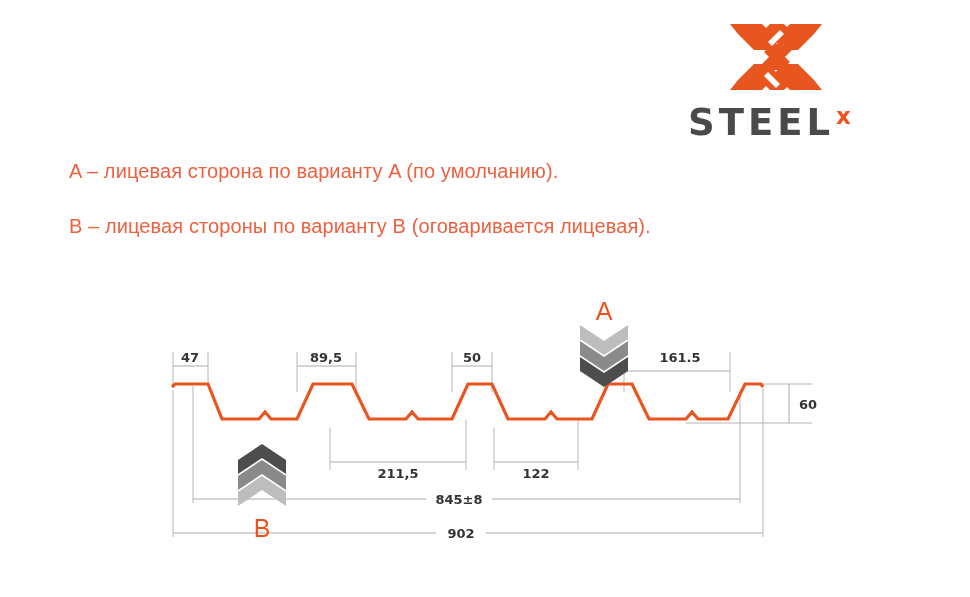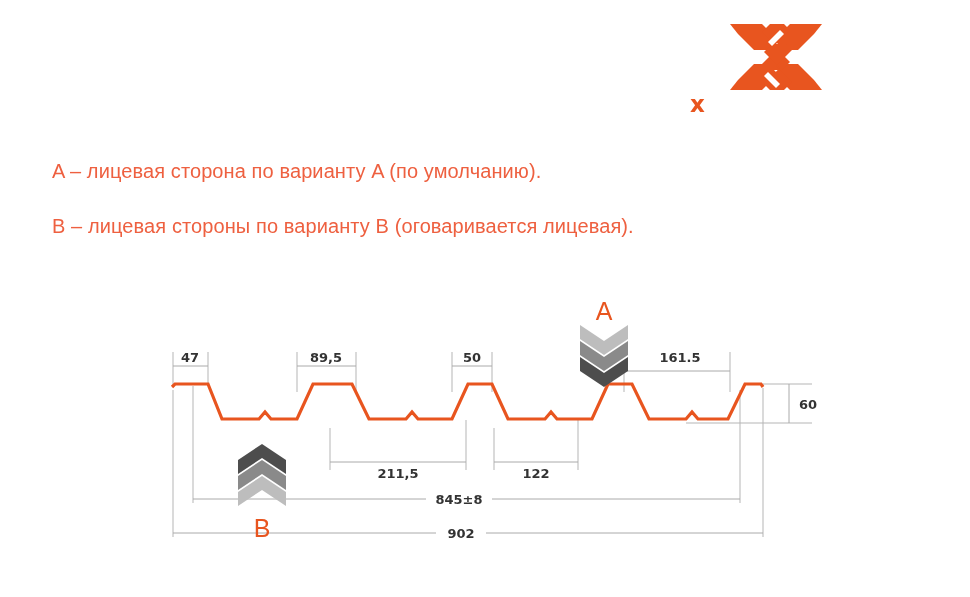--- a/index.html
+++ b/index.html
@@ -55,21 +55,21 @@
     color: #e8551f;
     line-height: 1;
     position: relative;
     top: -11px;
     left: 2px;
   }
 
   
   .legend-line {
     position: absolute;
-    left: 52px;
+    left: 69px;
     color: #ee6040;
     font-family: "Liberation Sans", sans-serif;
     font-size: 20px;
     font-weight: 400;
     letter-spacing: 0.1px;
     white-space: nowrap;
   }
   #legend-a { top: 160px; }
   #legend-b { top: 215px; }
 
@@ -110,20 +110,21 @@
       <path d="M94,72 L62,72 L46,56 L56,46 L70,46 L86,62 Z" fill="#e8551f"></path>
 
       <path d="M62,12 L46,28 L62,44 L54,52 L40,52 L34,46 L50,30 L34,14 L42,6 L56,6 Z" fill="#e8551f"></path>
       <path d="M36,66 L52,50 L36,34 L44,26 L58,26 L64,32 L48,48 L64,64 L56,72 L42,72 Z" fill="#e8551f"></path>
 
       <path d="M40,24 L52,12 L56,16 L44,28 Z" fill="#ffffff"></path>
       <path d="M40,54 L52,66 L48,70 L36,58 Z" fill="#ffffff"></path>
     </svg>
   </div>
   <div id="logo-wordmark">
+    <span id="logo-steel-text">STEEL</span>
     <span id="logo-x-text">x</span>
   </div>
 </div>
 
 <div class="legend-line" id="legend-a">A – лицевая сторона по варианту A (по умолчанию).</div>
 <div class="legend-line" id="legend-b">B – лицевая стороны по варианту B (оговаривается лицевая).</div>
 
 <svg id="drawing" viewBox="0 0 970 597" xmlns="http://www.w3.org/2000/svg">
 
   <g stroke="#b5b5b5" stroke-width="1" fill="none">

